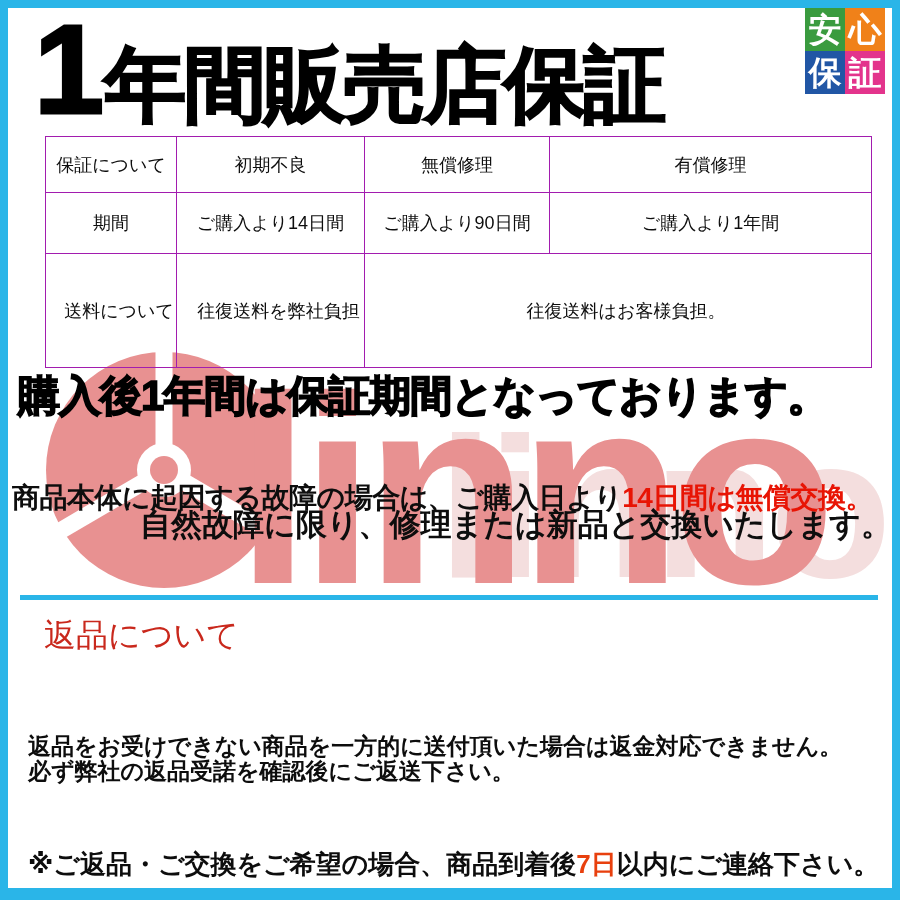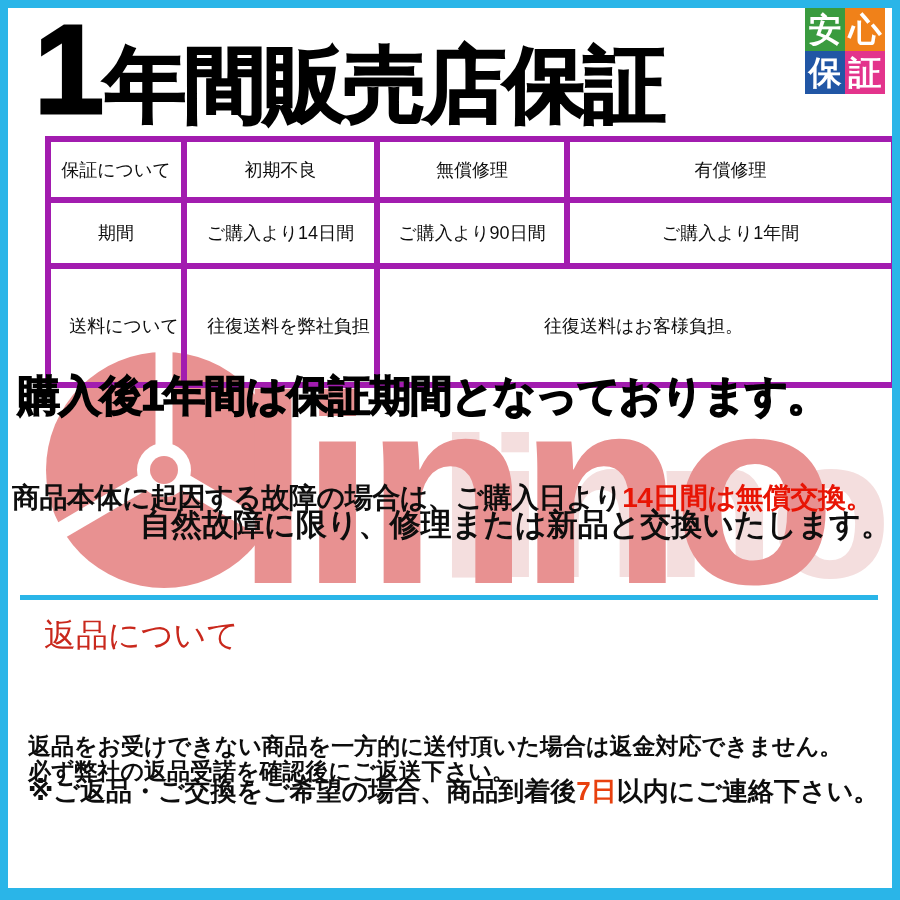--- a/index.html
+++ b/index.html
@@ -17,21 +17,21 @@
   .title .lead{font-size:126px;line-height:1;-webkit-text-stroke:3px #000;}
   .title .rest{font-size:82px;line-height:1;-webkit-text-stroke:2px #000;letter-spacing:-2px;margin-top:44px;}
   
   .badge{position:absolute;right:7px;top:0px;width:80px;height:86px;
     display:grid;grid-template-columns:1fr 1fr;grid-template-rows:1fr 1fr;z-index:3;}
   .badge .tile{display:flex;align-items:center;justify-content:center;
     color:#fff;font-size:33px;font-weight:bold;line-height:1;}
   
   table.warranty{position:absolute;left:37px;top:128px;width:824px;z-index:2;
     border-collapse:collapse;table-layout:fixed;background:transparent;}
-  table.warranty td{border:6px solid #a21caf;text-align:center;vertical-align:middle;
+  table.warranty td{border:1px solid #a21caf;text-align:center;vertical-align:middle;
     font-size:18px;padding:0;background:transparent;}
   table.warranty tr.r1 td{height:55px;}
   table.warranty tr.r2 td{height:60px;}
   table.warranty tr.r3 td{height:113px;padding-left:16px;}
   .cw1{width:130px;}.cw2{width:187px;margin-top:36px;}.cw3{width:184px;}.cw4{width:321px;}
   
   .wm-logo{position:absolute;left:18px;top:340px;z-index:1;}
   .wm-text{position:absolute;left:228px;top:348px;z-index:1;
     font-size:268px;font-weight:bold;line-height:1;color:#e89191;letter-spacing:-10px;}
   .wm-echo{position:absolute;left:430px;top:400px;z-index:0;
@@ -49,21 +49,21 @@
   .red7{color:#e8400e;}
   
   .divider{position:absolute;left:12px;top:587px;width:858px;height:5px;background:#2ab5e8;z-index:2;}
   
   .ret-heading{position:absolute;left:36px;top:606px;z-index:2;
     font-size:32px;font-weight:normal;color:#c9281c;}
   .ret-p1{position:absolute;left:20px;top:660px;z-index:2;
     font-size:23px;font-weight:bold;line-height:1.1;white-space:nowrap;}
   .ret-p2{position:absolute;left:20px;top:726px;z-index:2;
     font-size:23px;font-weight:bold;line-height:1.1;white-space:nowrap;}
-  .ret-p3{position:absolute;left:20px;top:766px;z-index:2;
+  .ret-p3{position:absolute;left:20px;top:839px;z-index:2;
     font-size:26px;font-weight:bold;line-height:1.35;white-space:nowrap;}
 </style>
 </head>
 <body>
 
 <div class="frame">
 
   <div class="title">
     <span class="lead">1</span>
       <span class="rest">年間販売店保証</span>

